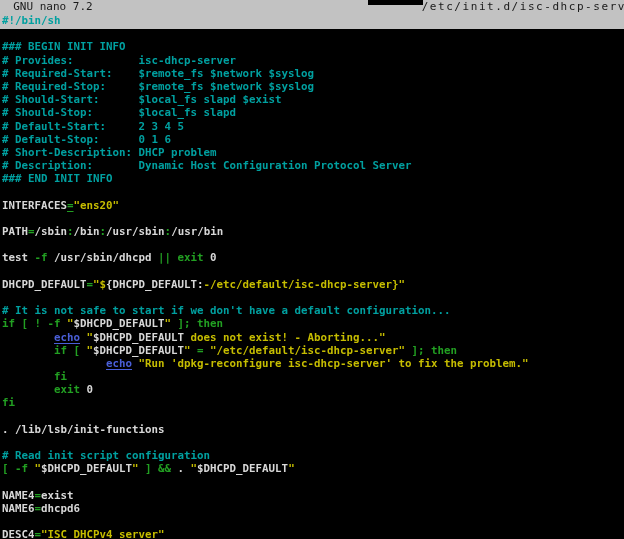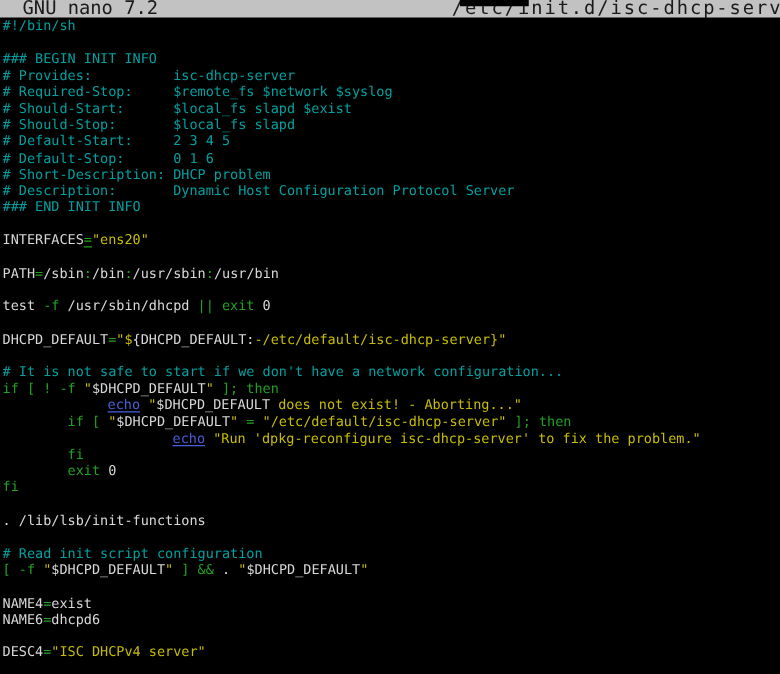--- a/index.html
+++ b/index.html
@@ -2,71 +2,72 @@
 <html style="--background: #000000; --plain: #d8d8d8; --comment: #00a0a0; --keyword: #22a022; --string: #c6bd00; --builtin: #4a5fd8; --titlebar_bg: #c2c2c2; --titlebar_fg: #1a1a1a;"><head>
 <meta charset="utf-8">
 <style>
   html,body{margin:0;padding:0;}
   body{
     width:624px;height:539px;overflow:hidden;position:relative;
     background:var(--background,#000);
     font-family:"DejaVu Sans Mono","Liberation Mono",monospace;
   }
   .titlebar{
-    position:absolute;top:0;left:0;width:624px;height:14px;
+    position:absolute;top:0;left:0;width:624px;height:29px;
     background:var(--titlebar_bg,#c2c2c2);color:var(--titlebar_fg,#1a1a1a);
-    font-size:15px;line-height:13px;white-space:pre;
+    font-size:11px;line-height:13px;white-space:pre;
   }
   .tb-left{position:absolute;left:0;top:0;white-space:pre;}
   .tb-right{position:absolute;right:-2px;top:0;white-space:pre;letter-spacing:1.55px;}
   .notch{position:absolute;left:368px;top:0;width:55px;height:5px;background:#000;}
   #code{
     position:absolute;top:14px;left:2px;width:622px;bottom:0;
     font-size:10.8px;overflow:hidden;
   }
-  .line{height:13.2px;line-height:13.2px;white-space:pre;}
+  .line{height:13.2px;line-height:13.2px;white-space:pre;font-weight:bold;}
   .plain{color:var(--plain,#d8d8d8);text-align:center;}
   .comment{color:var(--comment,#00a0a0);}
   .keyword{color:var(--keyword,#22a022);}
   .string{color:var(--string,#c6bd00);}
-  .builtin{color:var(--builtin,#4a5fd8);margin-left:32px;}
+  .builtin{color:var(--builtin,#4a5fd8);}
   .u{text-decoration:underline;text-underline-offset:1.5px;}
 </style>
 </head>
 <body>
 
 <div class="titlebar">
   <span class="tb-left">  GNU nano 7.2</span>
   <span class="tb-right">/etc/init.d/isc-dhcp-serv</span>
 </div>
 <div class="notch"></div>
 
 <div id="code">
     <div class="line"><span class="comment">#!/bin/sh</span></div>
     <div class="line"></div>
     <div class="line"><span class="comment">### BEGIN INIT INFO</span></div>
     <div class="line"><span class="comment"># Provides:          isc-dhcp-server</span></div>
+    <div class="line"><span class="comment"># Required-Start:    $remote_fs $network $syslog</span></div>
     <div class="line"><span class="comment"># Required-Stop:     $remote_fs $network $syslog</span></div>
     <div class="line"><span class="comment"># Should-Start:      $local_fs slapd $exist</span></div>
     <div class="line"><span class="comment"># Should-Stop:       $local_fs slapd</span></div>
     <div class="line"><span class="comment"># Default-Start:     2 3 4 5</span></div>
     <div class="line"><span class="comment"># Default-Stop:      0 1 6</span></div>
     <div class="line"><span class="comment"># Short-Description: DHCP problem</span></div>
     <div class="line"><span class="comment"># Description:       Dynamic Host Configuration Protocol Server</span></div>
     <div class="line"><span class="comment">### END INIT INFO</span></div>
     <div class="line"></div>
     <div class="line"><span class="plain">INTERFACES</span><span class="keyword u">=</span><span class="string">"ens20"</span></div>
     <div class="line"></div>
     <div class="line"><span class="plain">PATH</span><span class="keyword">=</span><span class="plain">/sbin</span><span class="keyword">:</span><span class="plain">/bin</span><span class="keyword">:</span><span class="plain">/usr/sbin</span><span class="keyword">:</span><span class="plain">/usr/bin</span></div>
     <div class="line"></div>
     <div class="line"><span class="plain">test </span><span class="keyword">-f</span><span class="plain"> /usr/sbin/dhcpd </span><span class="keyword">|| exit</span><span class="plain"> 0</span></div>
     <div class="line"></div>
     <div class="line"><span class="plain">DHCPD_DEFAULT</span><span class="keyword">=</span><span class="string">"$</span><span class="plain">{DHCPD_DEFAULT:</span><span class="string">-/etc/default/isc-dhcp-server}"</span></div>
     <div class="line"></div>
-    <div class="line"><span class="comment"># It is not safe to start if we don't have a network configuration...</span></div>
+    <div class="line"><span class="comment"># It is not safe to start if we don't have a default configuration...</span></div>
     <div class="line"><span class="keyword">if [ ! -f </span><span class="string">"</span><span class="plain">$DHCPD_DEFAULT</span><span class="string">"</span><span class="keyword"> ]; then</span></div>
     <div class="line"><span class="plain">        </span><span class="builtin u">echo</span><span class="plain"> </span><span class="string">"</span><span class="plain">$DHCPD_DEFAULT</span><span class="string"> does not exist! - Aborting..."</span></div>
     <div class="line"><span class="plain">        </span><span class="keyword">if [ </span><span class="string">"</span><span class="plain">$DHCPD_DEFAULT</span><span class="string">"</span><span class="keyword"> = </span><span class="string">"/etc/default/isc-dhcp-server"</span><span class="keyword"> ]; then</span></div>
     <div class="line"><span class="plain">                </span><span class="builtin u">echo</span><span class="plain"> </span><span class="string">"Run 'dpkg-reconfigure isc-dhcp-server' to fix the problem."</span></div>
     <div class="line"><span class="plain">        </span><span class="keyword">fi</span></div>
     <div class="line"><span class="plain">        </span><span class="keyword">exit</span><span class="plain"> 0</span></div>
     <div class="line"><span class="keyword">fi</span></div>
     <div class="line"></div>
     <div class="line"><span class="plain">. /lib/lsb/init-functions</span></div>
     <div class="line"></div>

